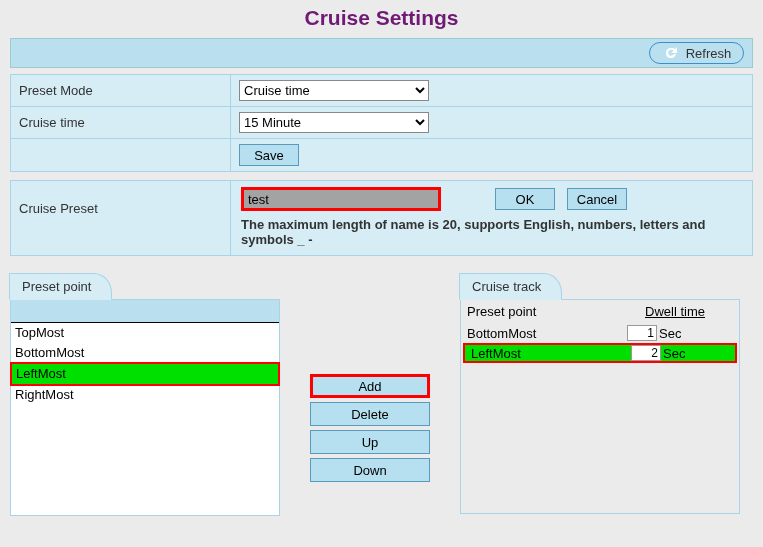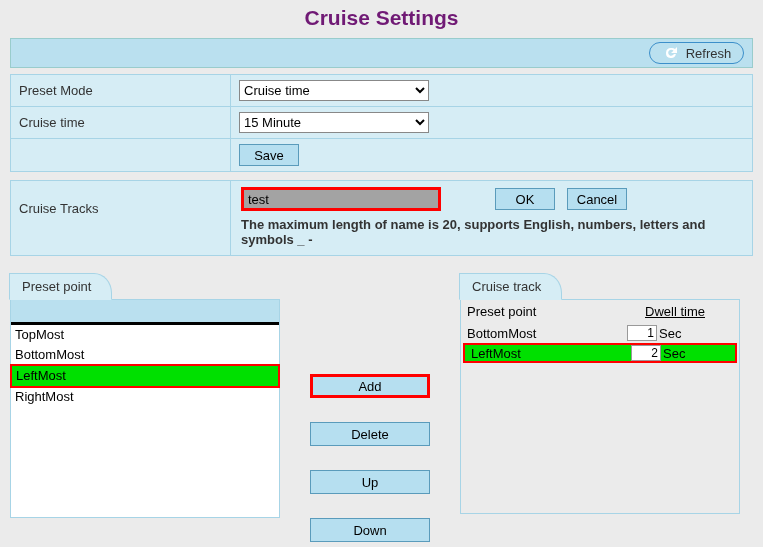--- a/index.html
+++ b/index.html
@@ -142,38 +142,38 @@
   }
   .box-border {
     border: 1px solid #a7d4e6;
     background:#ebebeb;
     margin-top:25px;
   }
   .preset-box .box-border { width: 270px; }
   .preset-header-strip { background:#bae0ef; height:22px; }
   .preset-list {
     background:#fff;
-    border-top:3px solid #000000;
+    border-top:1px solid #000000;
   }
   .preset-item {
     padding: 1px 4px;
     cursor:pointer;
     line-height:18px;
   }
   .preset-item.selected {
     background:#00e000;
     border:2px solid #ff0000;
     margin:-1px;
     position:relative;
   }
   .mid-buttons {
     width:140px;
     display:flex;
     flex-direction:column;
-    gap:24px;
+    gap:4px;
     margin-top:100px;
     align-items:center;
   }
   .mid-btn {
     background:#b6dff0;
     border:1px solid #5a9bbb;
     width:120px;
     height:24px;
     cursor:pointer;
     font-size:13px;
@@ -251,21 +251,21 @@
     <tr>
       <td class="label"></td>
       <td class="field">
         <button class="save-btn">Save</button>
       </td>
     </tr>
   </tbody>
     </table>
 
   <div class="tracks-panel">
-    <div class="tracks-label">Cruise Tracks</div>
+    <div class="tracks-label">Cruise Preset</div>
     <div class="tracks-body">
       <div class="tracks-row1">
         <input class="name-input" value="test" style="">
         <span style="width:30px"></span>
         <button class="small-btn">OK</button>
         <button class="small-btn">Cancel</button>
       </div>
       <div class="note">The maximum length of name is 20, supports English, numbers, letters and symbols _ -</div>
     </div>
   </div>

